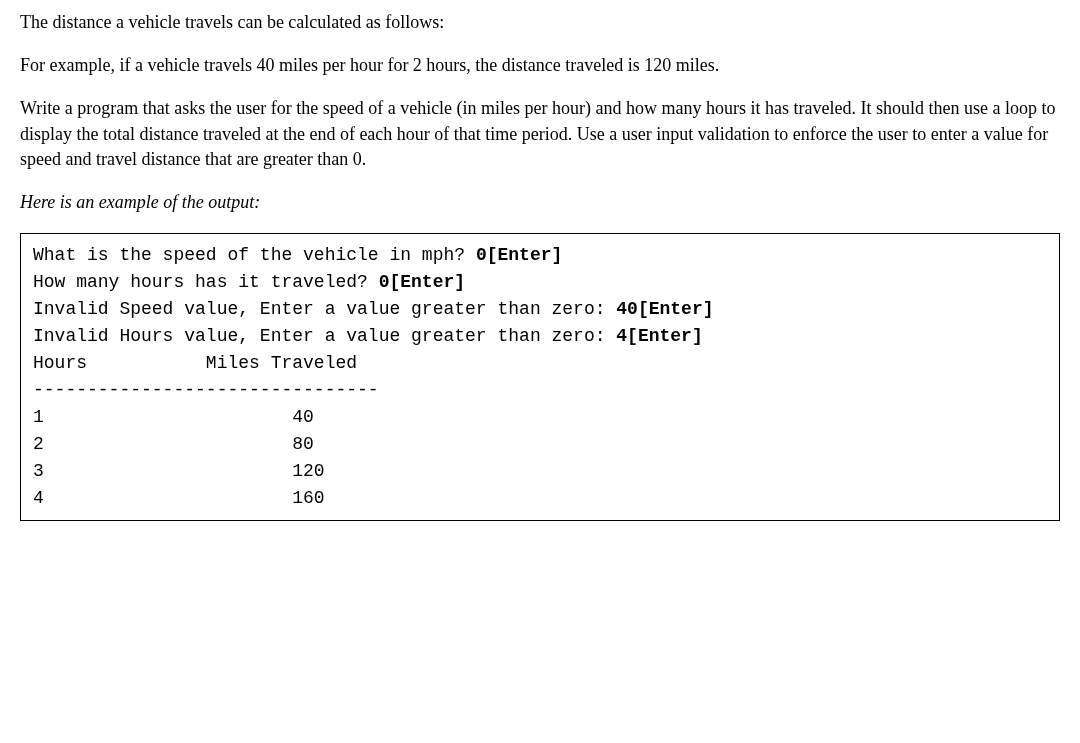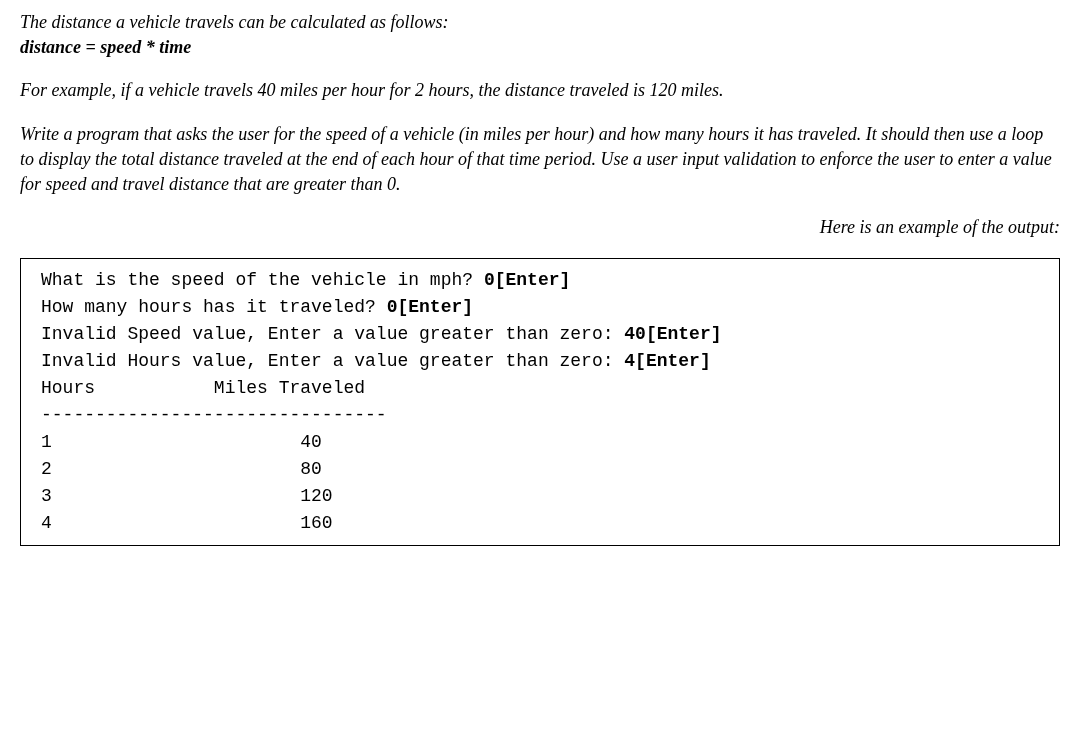--- a/index.html
+++ b/index.html
@@ -7,49 +7,46 @@
       font-size: 18px;
       line-height: 1.4;
       color: #000;
       background: #fff;
       padding: 10px 20px;
       margin: 0;
       width: 1040px;
     }
     .para {
       margin: 0 0 18px 0;
-      font-style: italic;
     }
     .bold {
       font-weight: bold;
     }
     .italic {
       font-style: italic;
-      text-align: right;
     }
     .code-box {
       border: 1px solid #000;
-      padding: 8px 20px;
+      padding: 8px 12px;
       font-family: 'Courier New', Courier, monospace;
       font-size: 18px;
       line-height: 1.5;
       white-space: pre;
       margin-top: 10px;
     }
     .code-box .bold {
       font-family: 'Courier New', Courier, monospace;
       font-weight: bold;
     }
   </style>
 </head>
 <body>
 
 <div class="para">
   <span>The distance a vehicle travels can be calculated as follows:</span><br>
-  <span class="bold">distance = speed * time</span>
 </div>
 
 <div class="para">For example, if a vehicle travels 40 miles per hour for 2 hours, the distance traveled is 120 miles.</div>
 
 <div class="para">Write a program that asks the user for the speed of a vehicle (in miles per hour) and how many hours it has traveled. It should then use a loop to display the total distance traveled at the end of each hour of that time period. Use a user input validation to enforce the user to enter a value for speed and travel distance that are greater than 0.</div>
 
 <div class="para italic">Here is an example of the output:</div>
 
 <div class="code-box"><span>What is the speed of the vehicle in mph? </span><span class="bold">0[Enter]</span>
 <span>How many hours has it traveled? </span><span class="bold">0[Enter]</span>

